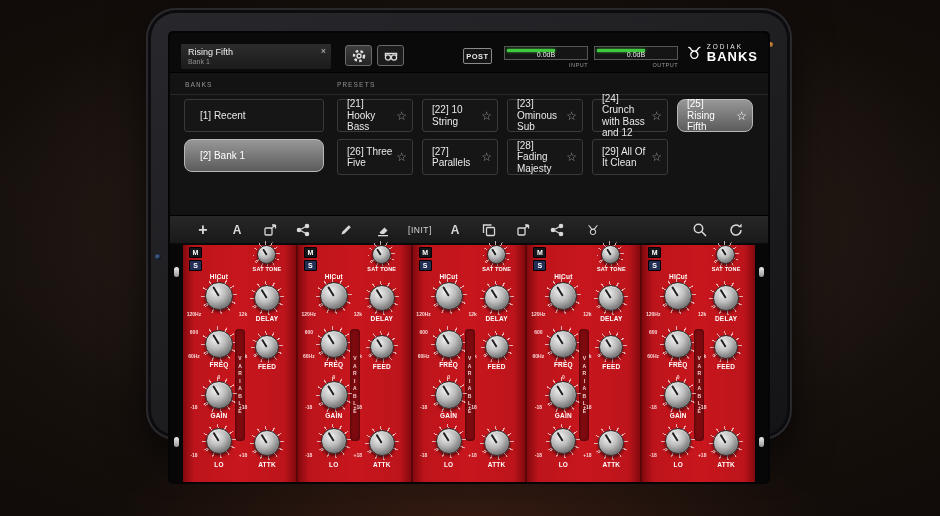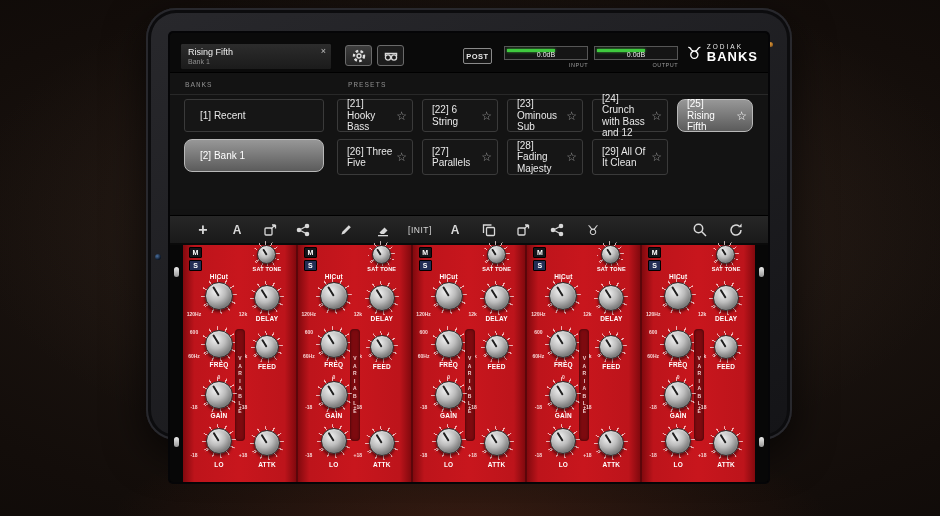--- a/index.html
+++ b/index.html
@@ -40,21 +40,21 @@
     box-shadow:0 0 3px rgba(70,220,70,.8); }
   .meter-value { position:absolute; left:0; right:0; top:4px; text-align:center; font-size:7px; color:#ececec; }
   .meter-label { margin-top:2px; text-align:right; font-size:5.5px; letter-spacing:.5px; color:#9a9a9a; }
   .brand { position:absolute; right:10px; top:10px; display:flex; align-items:center; gap:5px; color:#fff; }
   .brand-bull { font-size:17px; line-height:1; color:#fff; }
   .brand-top { font-size:6.5px; letter-spacing:2px; color:#e8e8e8; }
   .brand-bottom { font-size:13px; font-weight:bold; letter-spacing:1px; line-height:1; color:#fff; }
   
   .browser { position:absolute; left:0; right:0; top:39px; height:143px; background:#131313; border-top:1px solid #000; }
   .col-header { position:absolute; top:8px; font-size:7.5px; letter-spacing:1px; color:#8a8a8a;font-family:Liberation Mono, monospace; }
-  .col-header.banks-h { left:15px; } .col-header.presets-h { left:167px;margin-left:11px; }
+  .col-header.banks-h { left:15px; } .col-header.presets-h { left:167px; }
   .browser-divider { position:absolute; left:0; right:0; top:21px; border-top:1px solid #282828; }
   .banks { position:absolute; left:14px; top:26px; width:140px; display:flex; flex-direction:column; gap:7px; }
   .bank-item { height:33px; background:#161616; border:1px solid #3a3a3a; border-radius:3px;
     display:flex; align-items:center; padding-left:15px; font-size:10px; color:#e8e8e8; }
   .presets { position:absolute; left:167px; top:26px; width:416px; display:grid;
     grid-template-columns:repeat(5,1fr); grid-template-rows:33px 36px 33px; gap:7px 9px; }
   .preset-item { position:relative; background:#161616; border:1px solid #3a3a3a; border-radius:3px;
     display:flex; align-items:center; padding:0 5px 0 9px; }
   .preset-label { flex:1; font-size:10px; line-height:1.15; color:#e8e8e8; }
   .star { font-size:12px; color:#9a9a9a; margin-left:3px; }
@@ -196,21 +196,21 @@
             <div class="bank-item selected">
               <span>[2] Bank 1</span>
             </div>
           </div>
         <div class="presets">
             <div class="preset-item">
               <span class="preset-label">[21] Hooky Bass</span>
               <span class="star">☆</span>
             </div>
             <div class="preset-item">
-              <span class="preset-label">[22] 6 String</span>
+              <span class="preset-label">[22] 10 String</span>
               <span class="star">☆</span>
             </div>
             <div class="preset-item">
               <span class="preset-label">[23] Ominous Sub</span>
               <span class="star">☆</span>
             </div>
             <div class="preset-item">
               <span class="preset-label">[24] Crunch with Bass and 12</span>
               <span class="star">☆</span>
             </div>

